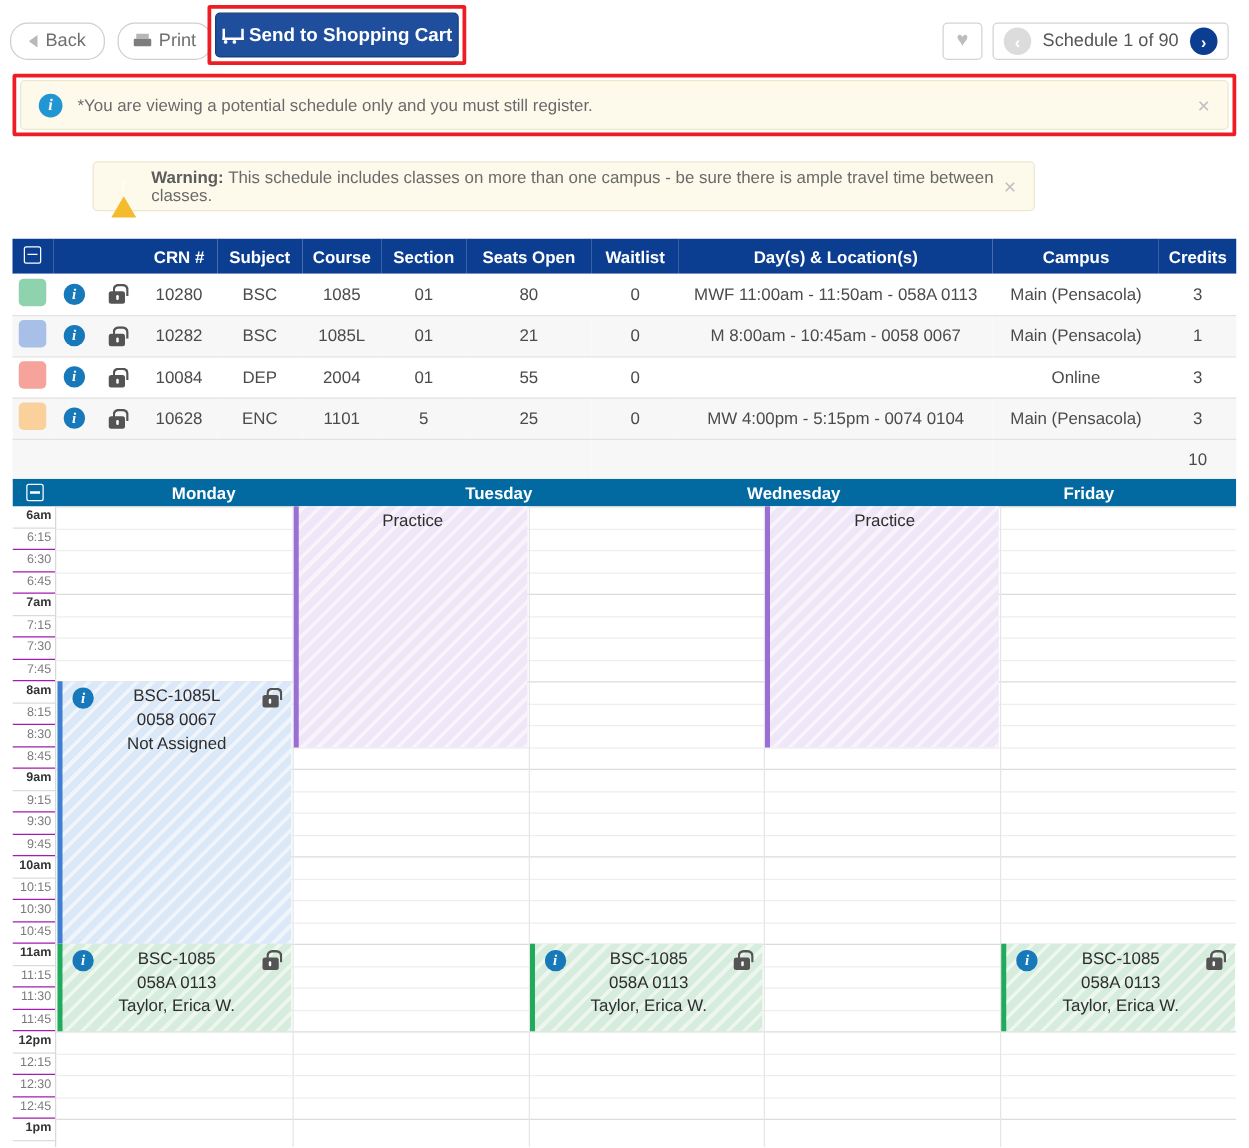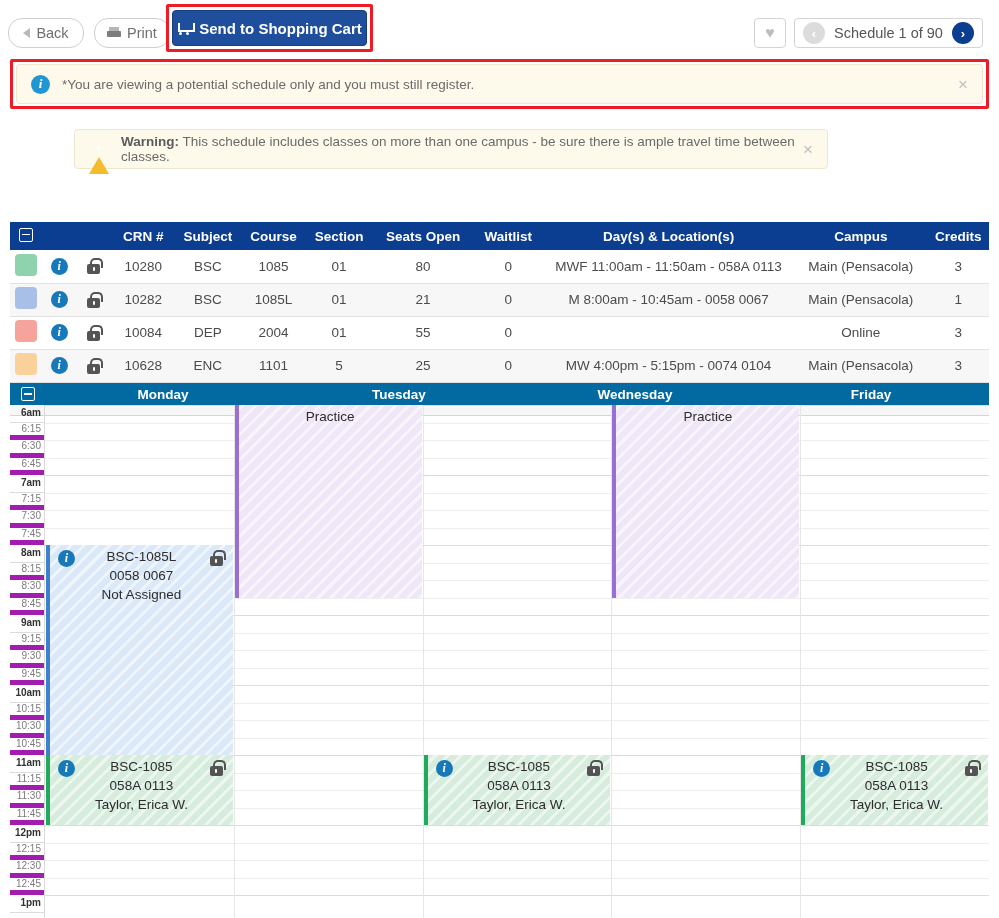--- a/index.html
+++ b/index.html
@@ -135,21 +135,20 @@
     color:#bfbfbf; font-size:17px; margin-right:14px; cursor:pointer;
     line-height:1;
   }
 
   
   .ctable {
     position:absolute; left:10px; top:191px; width:979px;
     border-collapse:collapse;
     font-size:13.5px; color:#333;
     table-layout:fixed;
-    margin-top:31px;
   }
   .ctable th {
     background:#0b3d91; color:#fff; font-weight:bold;
     height:28px; font-size:13.5px; text-align:center;
     padding:0 2px;
   }
   .ctable td {
     height:33px; text-align:center; color:#4b4b4b;
     border-bottom:1px solid #e2e2e2;
     padding:0 2px;
@@ -207,21 +206,21 @@
     flex:1 1 0; display:flex; align-items:center; justify-content:center;
   }
   .cal-body { position:relative; height:513px; }
   .gutter {
     position:absolute; left:0; top:0; width:35px; height:513px;
     border-right:1px solid #d9d9d9;
   }
   .slot {
     height:17.5px; font-size:10px; color:#7a7a7a;
     text-align:right; padding-right:3px;
-    border-bottom:5px solid #a21caf;
+    border-bottom:1px solid #a21caf;
     display:flex; align-items:center; justify-content:flex-end;
     line-height:1;
   }
   .slot.hour { color:#333; font-weight:bold; border-bottom:1px solid #dcdcdc; }
   .grid {
     position:absolute; left:35px; top:0; right:0; height:513px;
   }
   .gline {
     position:absolute; left:0; right:0; height:1px; background:#eeeeee;
   }

